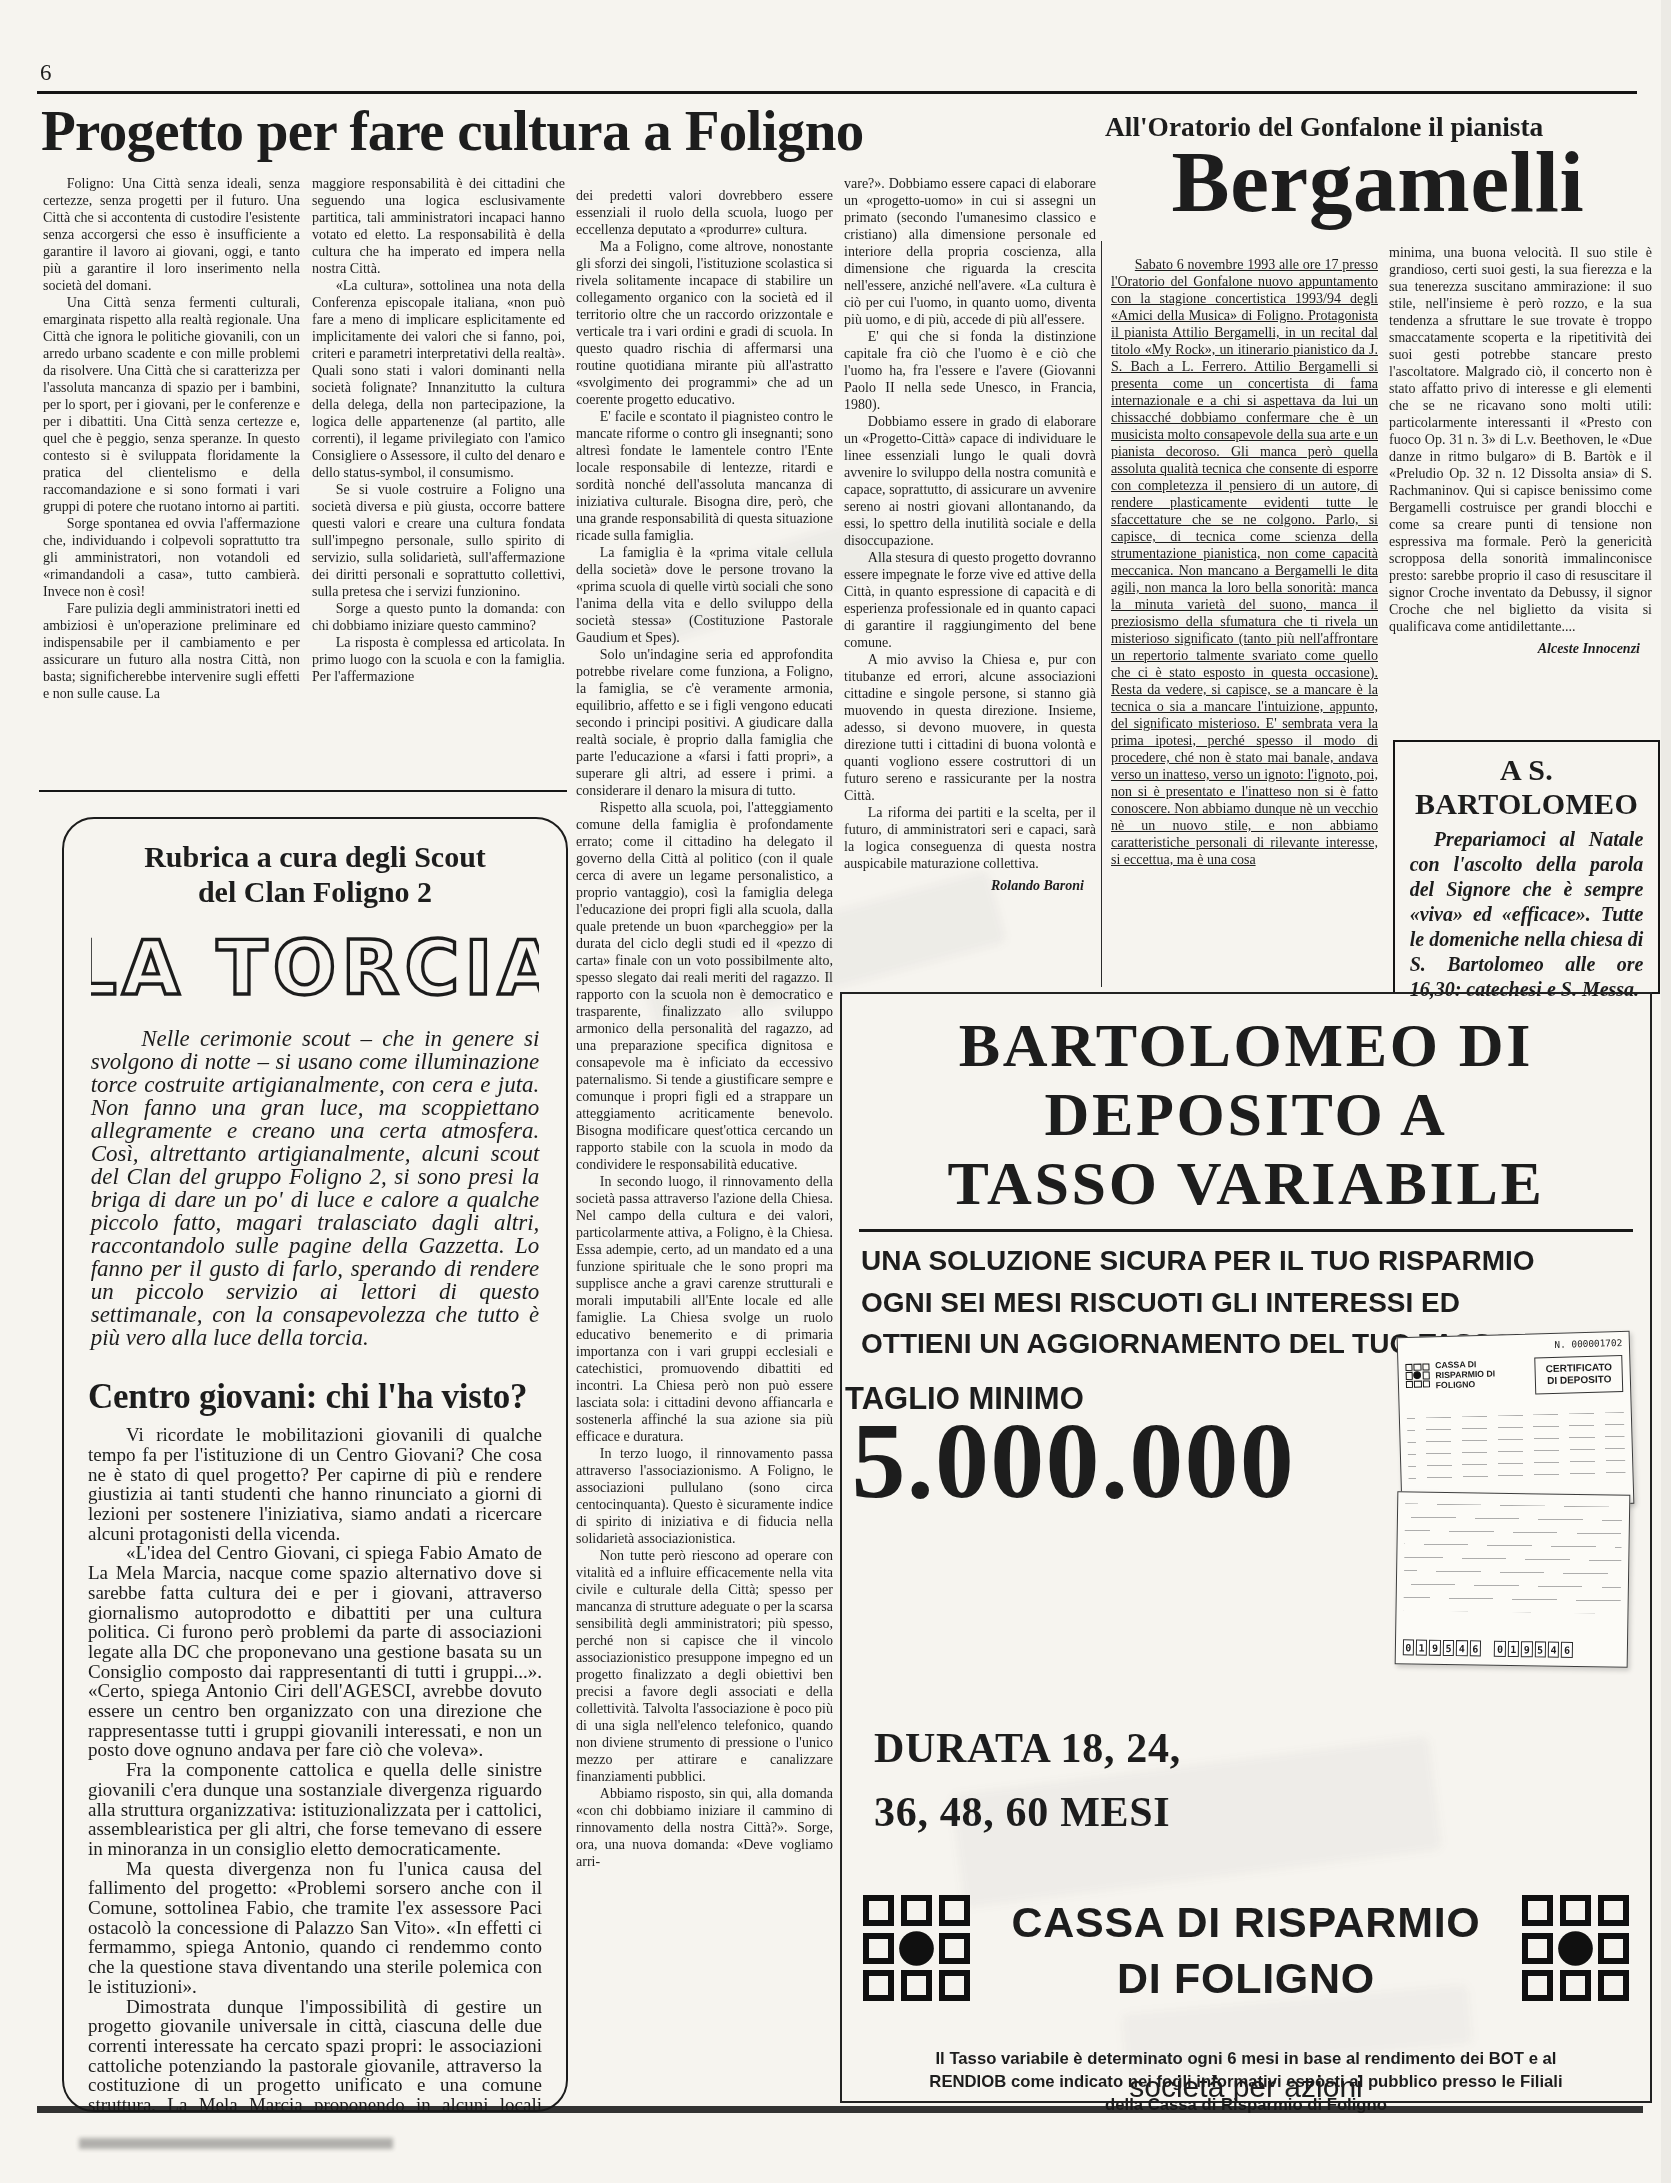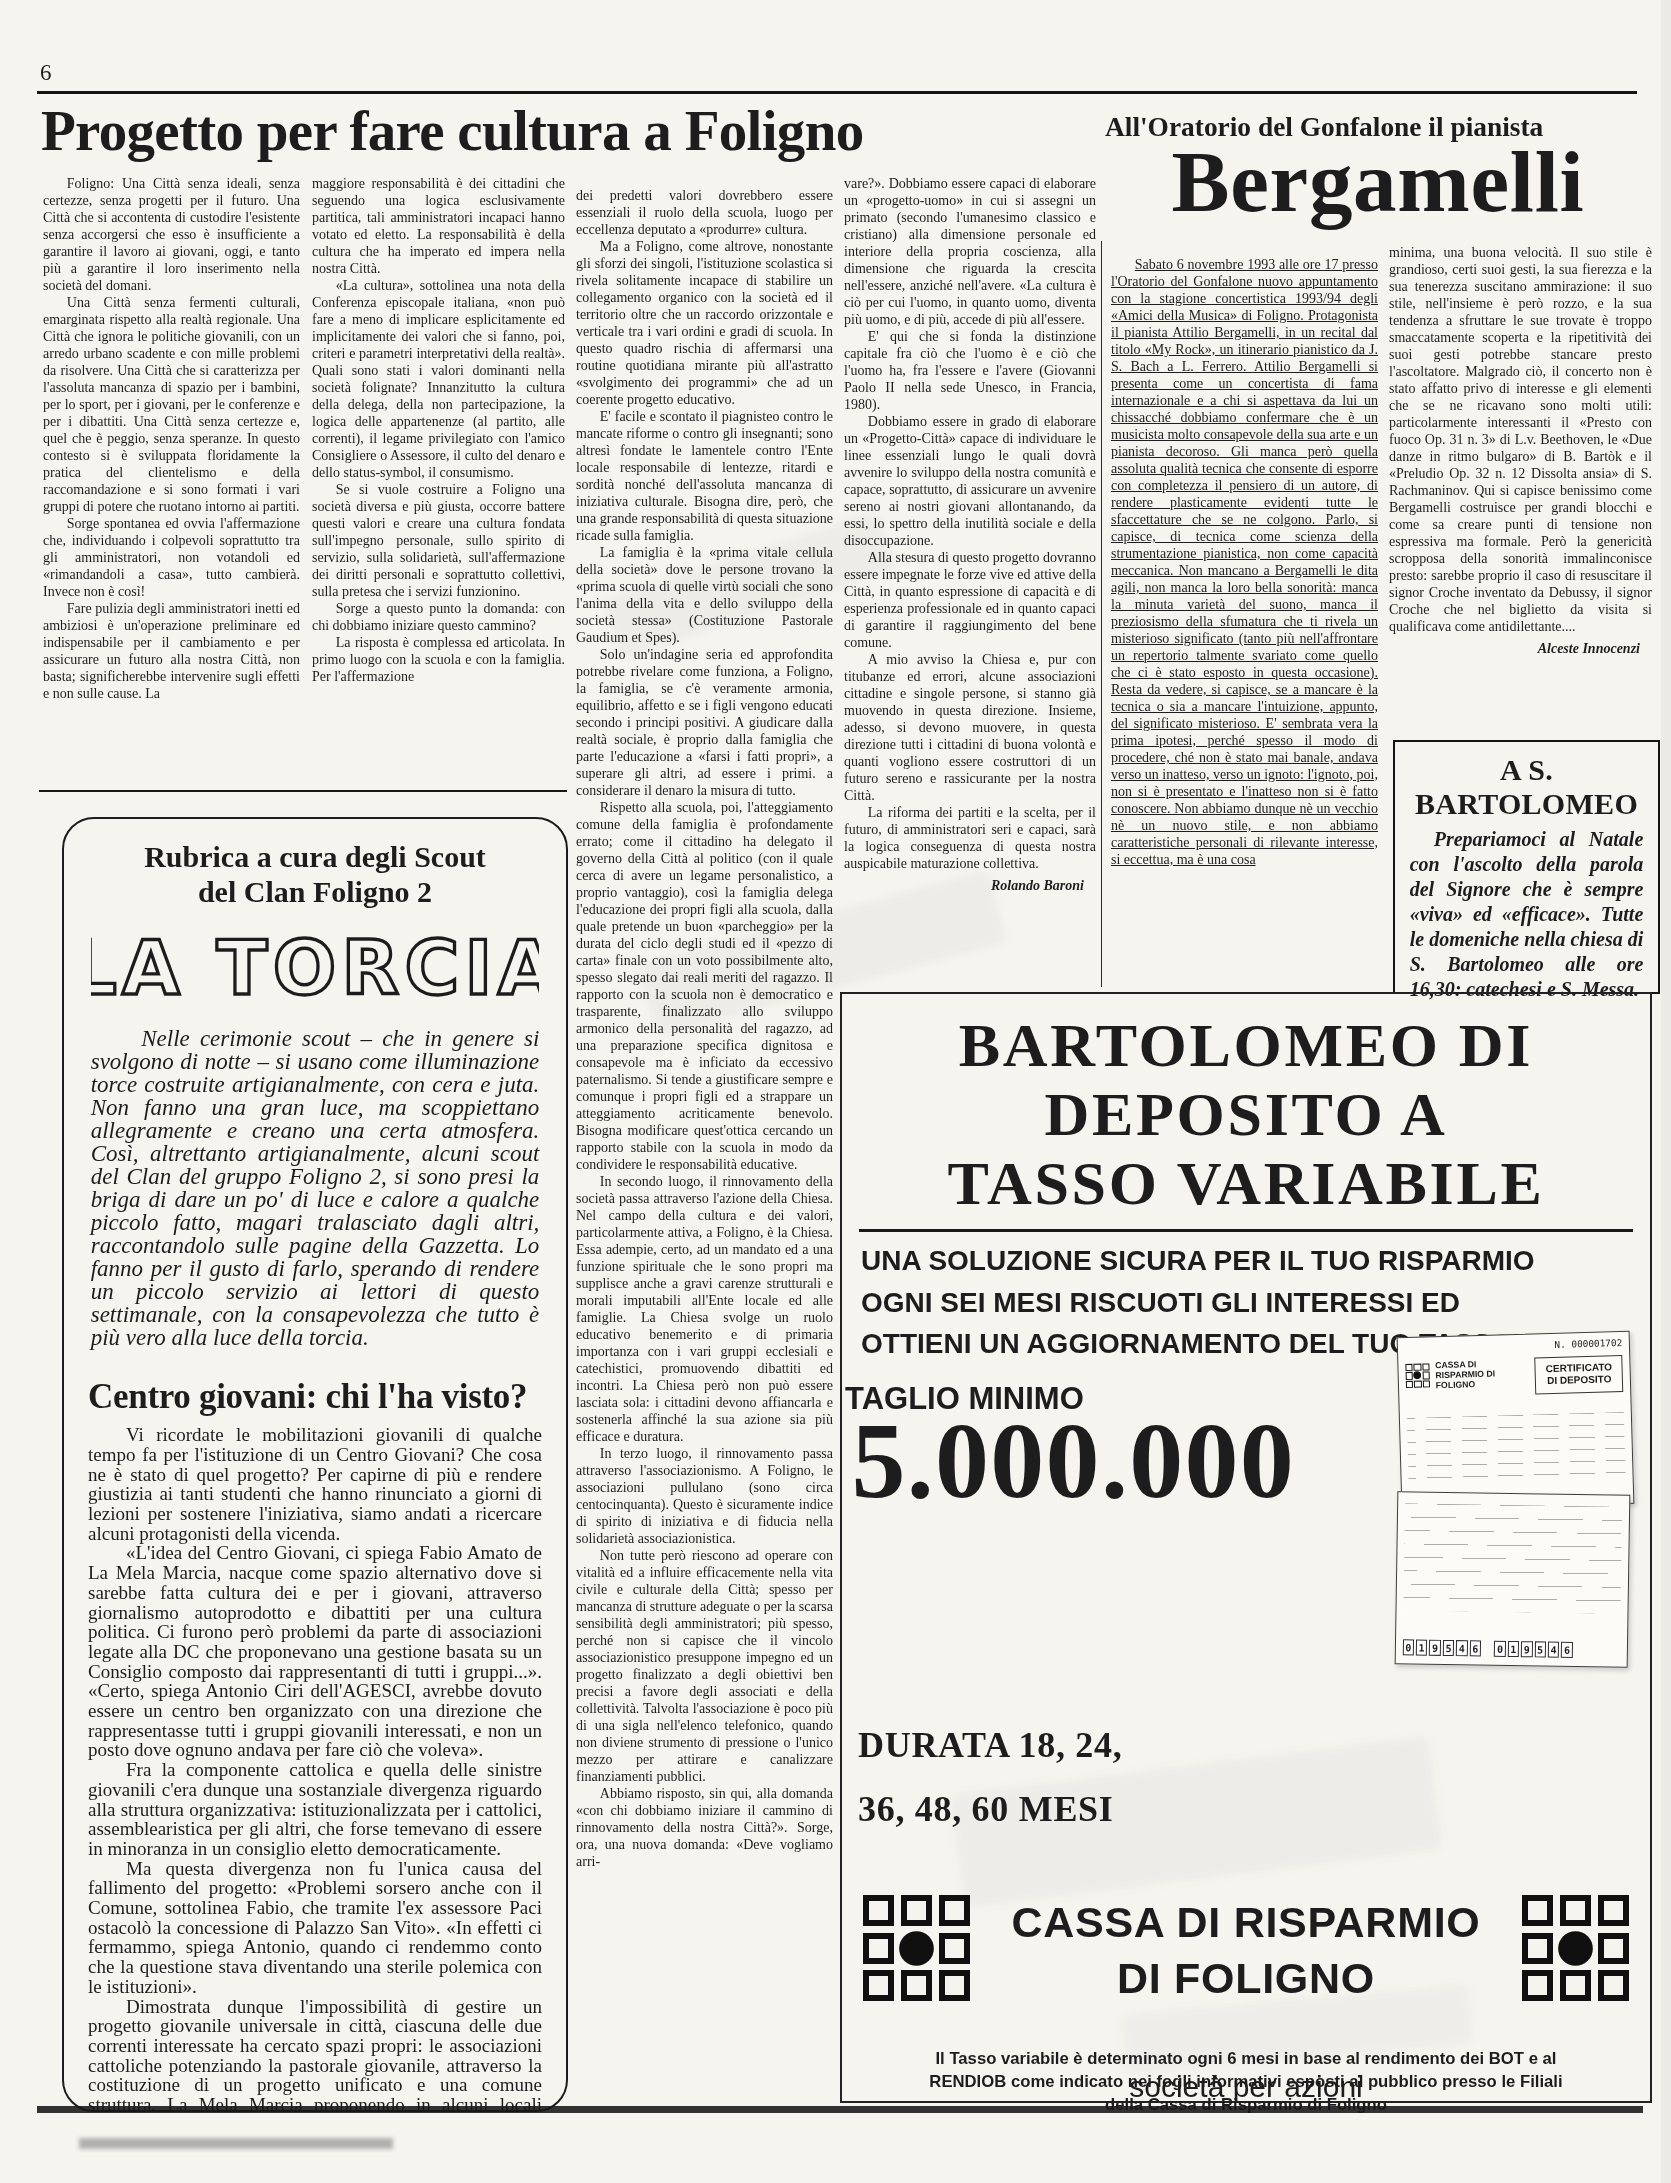--- a/index.html
+++ b/index.html
@@ -55,21 +55,21 @@
   .bart-body { font-weight:bold; font-style:italic; font-size:20px; line-height:25px; text-align:justify; text-indent:1.2em; padding:6.7px 14.7px 0; margin:0; }
 
   
   .ad-box { left:840px; top:992px; width:812px; height:1111px; border:2px solid #222; }
   .ad-box .abs { position:absolute; }
   .ad-title { top:17.4px; left:0; width:100%; text-align:center; font-weight:bold; font-size:62px; line-height:69px; letter-spacing:2.7px; }
   .ad-rule { top:235px; left:17.4px; width:774px; height:2.7px; background:#191919; }
   .ad-sub { left:19px; width:776px; font-family:"Liberation Sans","DejaVu Sans",sans-serif; font-weight:bold; font-size:28px; white-space:nowrap; }
   .ad-taglio { top:387px; left:3px; font-family:"Liberation Sans","DejaVu Sans",sans-serif; font-weight:bold; font-size:31px; }
   .ad-amount { top:405px; left:9.4px; font-weight:bold; font-size:108px; letter-spacing:1.3px; }
-  .ad-durata { left:16px; font-weight:bold; font-size:36px; letter-spacing:0.7px; white-space:nowrap; }
+  .ad-durata { left:32px; font-weight:bold; font-size:42px; letter-spacing:0.7px; white-space:nowrap; }
 
   .slips { left:554px; top:340px; width:246px; height:395px; }
   .slip { position:absolute; width:233px; height:173px; background:#fcfbf7; border:1.3px solid #3c3c3c; box-shadow:2px 2.7px 5.3px rgba(0,0,0,.18); }
   .slip1 { top:0; left:2.7px; transform:rotate(-1.6deg); }
   .slip2 { top:159px; left:0; transform:rotate(0.9deg); }
   .slip-number { position:absolute; top:5.3px; right:6.7px; font-family:"DejaVu Sans Mono",monospace; font-size:9.4px; }
   .slip-head { position:absolute; top:23px; left:6.7px; display:flex; gap:5.3px; align-items:center; }
   .slip-bank { font-family:"Liberation Sans","DejaVu Sans",sans-serif; font-weight:bold; font-size:8.7px; width:74px; line-height:1.15; }
   .slip-doc { position:absolute; top:23px; right:6.7px; width:88px; border:1.3px solid #333; padding:5.3px 4px; text-align:center;
               font-family:"Liberation Sans","DejaVu Sans",sans-serif; font-weight:bold; font-size:10px; line-height:1.2; }

